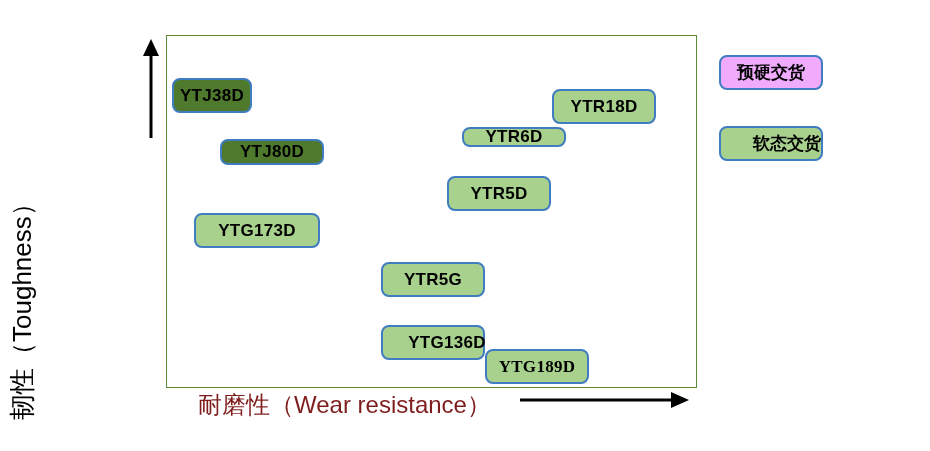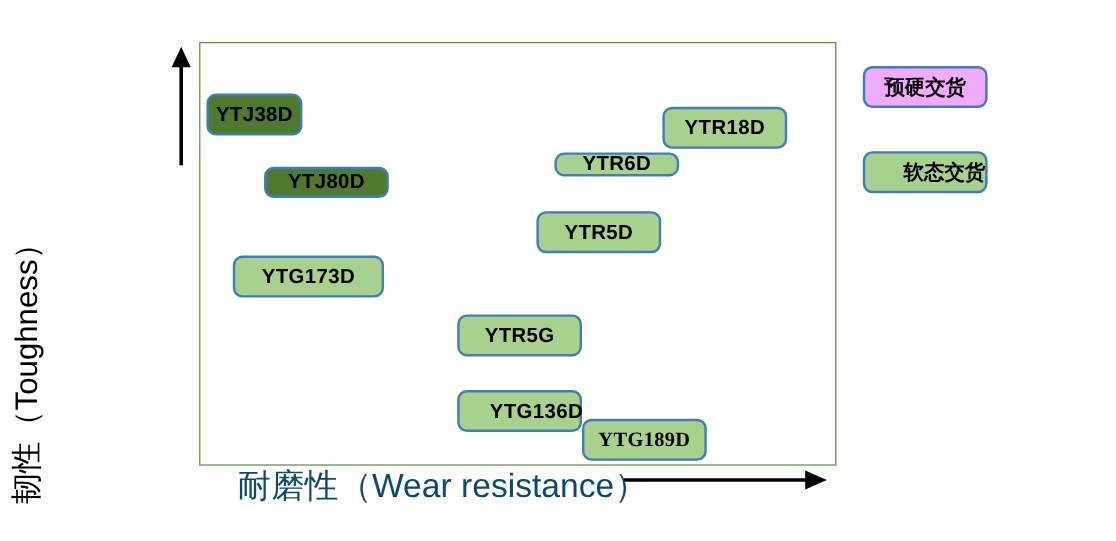--- a/index.html
+++ b/index.html
@@ -66,22 +66,22 @@
     font-size: 26px;
     color: #000000;
     letter-spacing: 0px;
     white-space: nowrap;
   }
 
   #x-axis-label {
     position: absolute;
     left: 198px;
     top: 388px;
-    font-size: 28px;
-    color: #0c4a6e;
+    font-size: 24px;
+    color: #7f1d1d;
     white-space: nowrap;
     line-height: 34px;
   }
 
   
   .mat-box {
     position: absolute;
     box-sizing: border-box;
     border: 2px solid #3F7CC0;
     border-radius: 8px;

